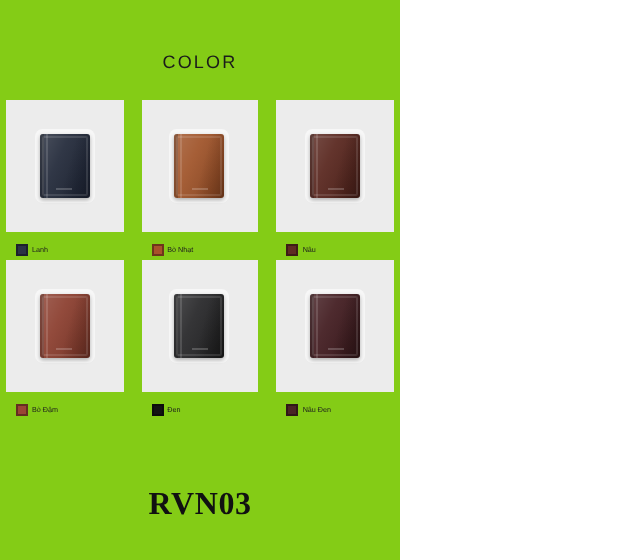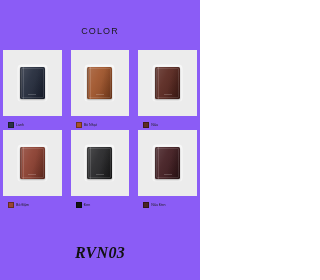--- a/index.html
+++ b/index.html
@@ -12,21 +12,21 @@
     height: 280px;
     overflow: hidden;
     font-family: "Liberation Sans", sans-serif;
     -webkit-font-smoothing: antialiased;
   }
 
   .page {
     position: relative;
     width: 200px;
     height: 280px;
-    background: #8b5cf6;
+    background: #84cc16;
     box-sizing: border-box;
   }
 
   
   .page-title {
     position: absolute;
     top: 26px;
     left: 0;
     width: 200px;
     text-align: center;
@@ -140,21 +140,20 @@
     position: absolute;
     left: 0;
     bottom: 18px;
     width: 200px;
     text-align: center;
     font-family: "Liberation Serif", serif;
     font-weight: 700;
     font-size: 16px;
     letter-spacing: 0.3px;
     color: #111111;
-    font-style: italic;
   }
 </style>
 </head>
 <body>
 
 <div class="page">
 
   <div class="page-title">COLOR</div>
 
   <div class="grid">

